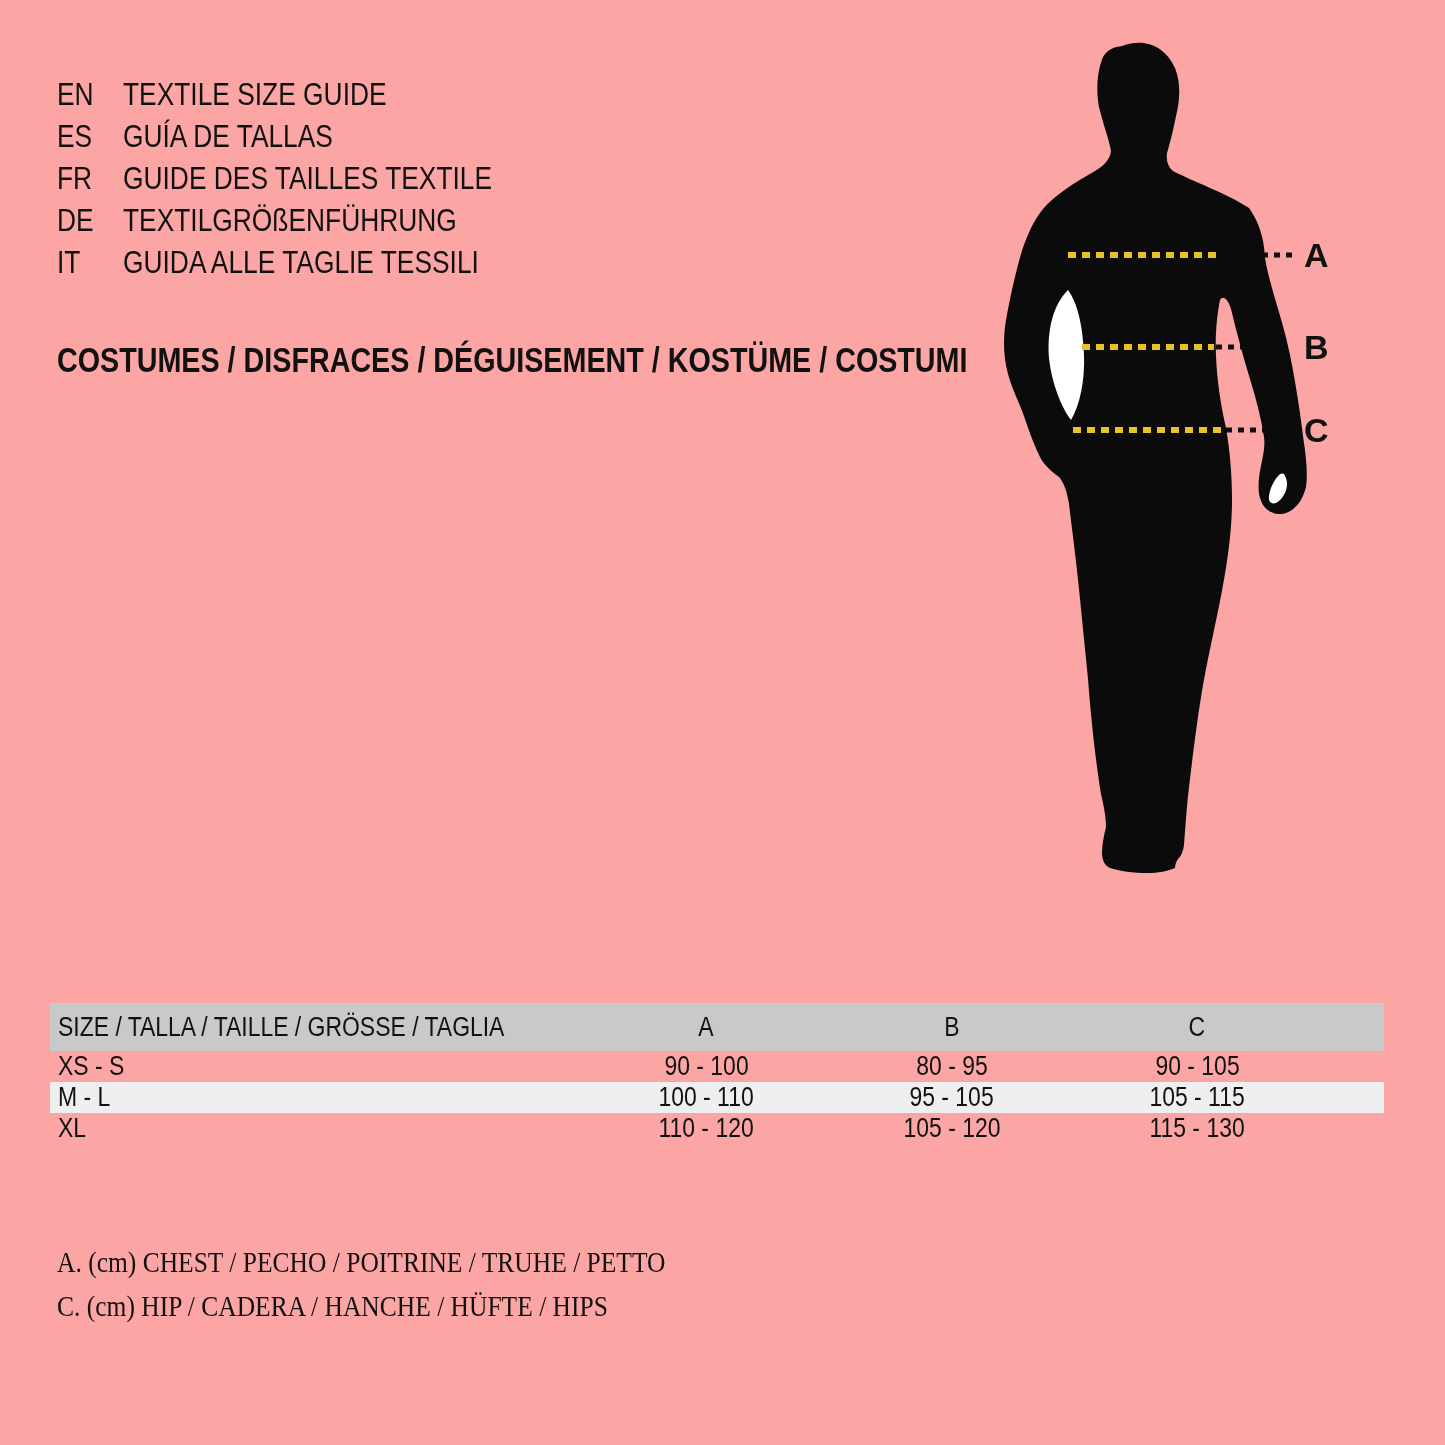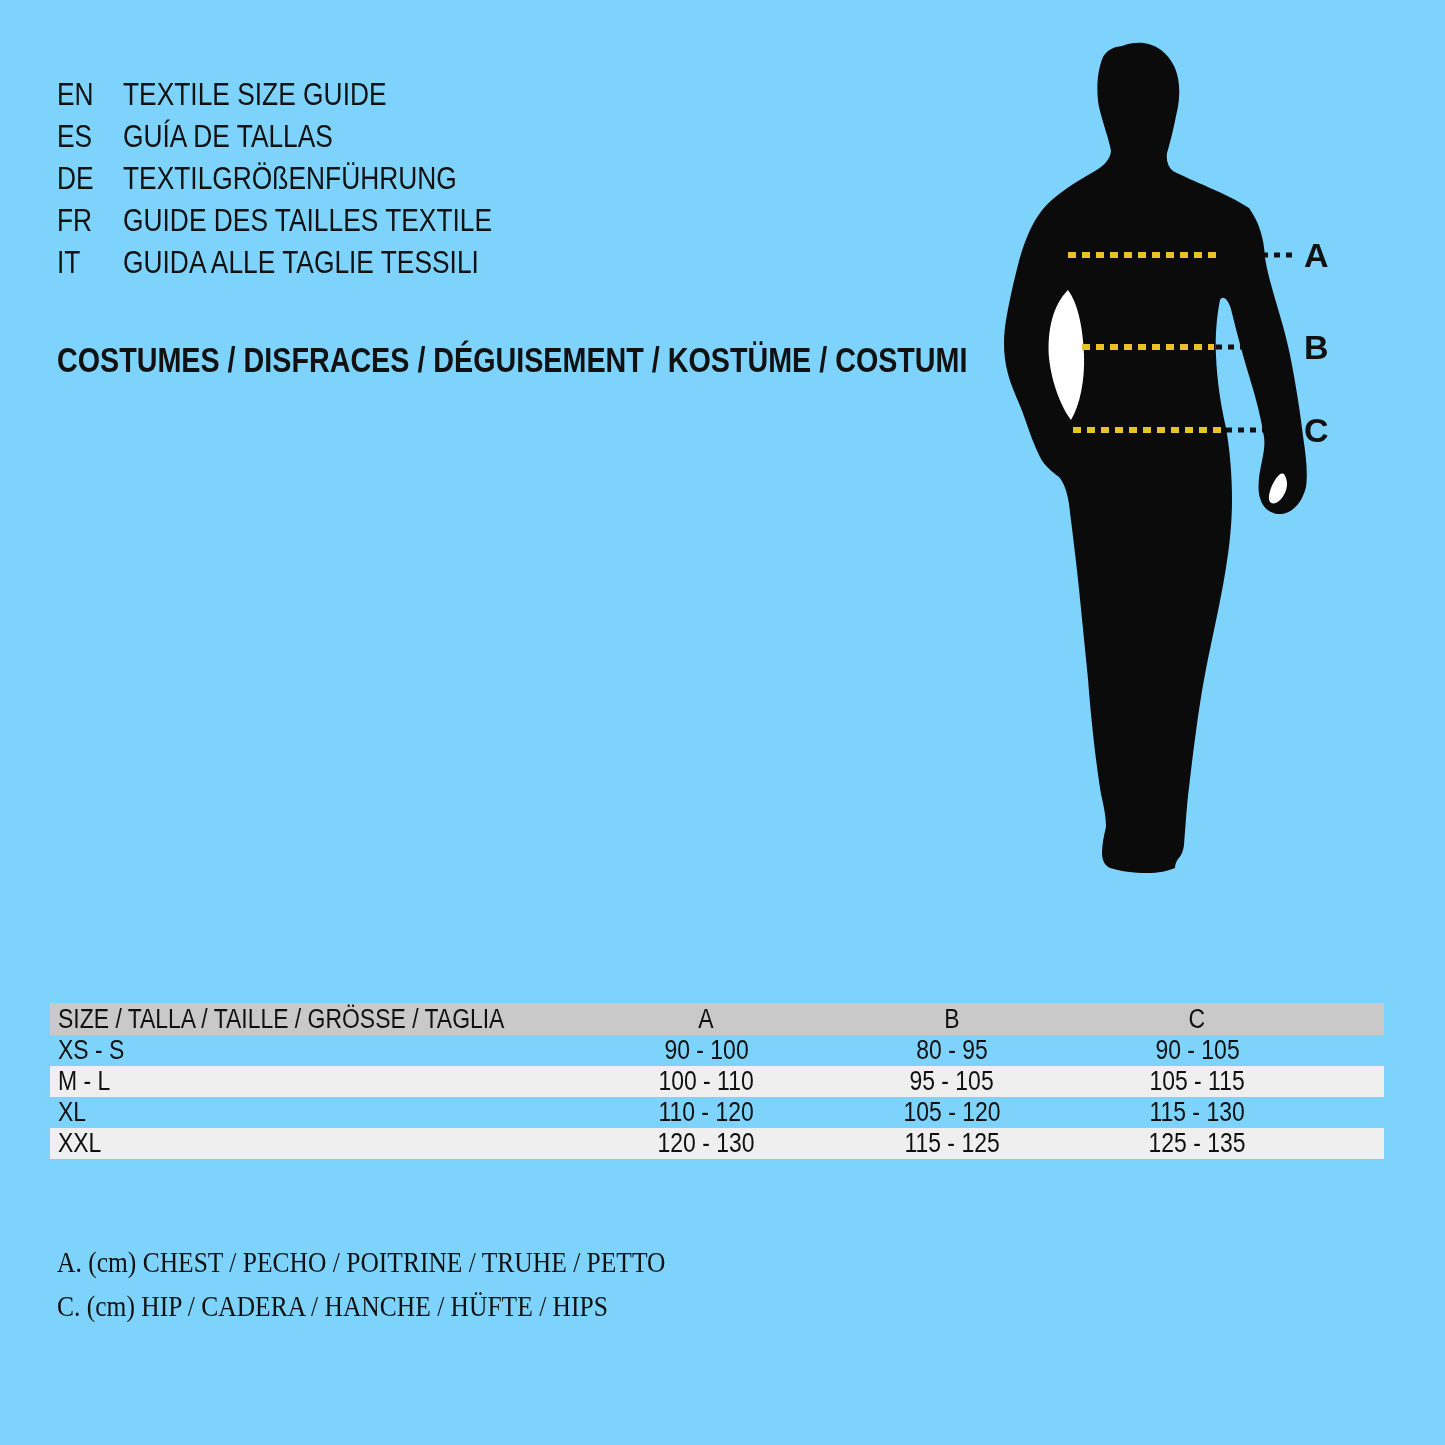--- a/index.html
+++ b/index.html
@@ -1,21 +1,21 @@
 <!DOCTYPE html>
 <html><head>
 <meta charset="utf-8">
 <style>
   html,body { margin:0; padding:0; background:#ffffff; }
   body {
     width:1445px; height:1445px;
     font-family:"Liberation Sans","DejaVu Sans",sans-serif;
     color:#111111;
   }
-  .page { position:relative; width:1445px; height:1445px; background:#7dd3fc; overflow:hidden; }
+  .page { position:relative; width:1445px; height:1445px; background:#fca5a5; overflow:hidden; }
 
   
   .cn  { display:inline-block; transform:scaleX(0.85); transform-origin:0 50%; white-space:nowrap; }
   .cnc { display:inline-block; transform:scaleX(0.85); transform-origin:50% 50%; white-space:nowrap; }
 
   .lang-list { position:absolute; left:57px; top:74px; font-size:31px; line-height:42px; }
   .lang-row  { display:flex; }
   .lang-code { width:66px; flex:0 0 66px; }
 
   .category-heading {
@@ -30,21 +30,21 @@
   }
 
   .section-heading { position:absolute; left:57px; top:950px; font-size:31px; line-height:40px; }
 
   .size-table {
     position:absolute; left:50px; top:1003px; width:1334px;
     border-collapse:collapse; table-layout:fixed;
     font-size:27px;
   }
   .size-table td { padding:0; height:16px; vertical-align:middle; text-align:center; font-weight:normal; }
-  .size-table thead td { height:32px; }
+  .size-table thead td { height:48px; }
   .size-table thead tr { background:#c9c9c9; }
   .size-table tbody tr:nth-child(even) { background:#efefef; }
   .size-table .col-size { text-align:left; padding-left:8px; }
 
   .legend { position:absolute; left:57px; top:1240px; font-size:30px; line-height:44px;font-family:Liberation Serif, serif; }
 </style>
 </head>
 <body>
 
 <div class="page">
@@ -52,26 +52,26 @@
   <div class="lang-list">
     <div class="lang-row">
       <span class="lang-code"><span class="cn">EN</span></span>
       <span class="cn">TEXTILE SIZE GUIDE</span>
     </div>
     <div class="lang-row">
       <span class="lang-code"><span class="cn">ES</span></span>
       <span class="cn">GUÍA DE TALLAS</span>
     </div>
     <div class="lang-row">
+      <span class="lang-code"><span class="cn">FR</span></span>
+      <span class="cn">GUIDE DES TAILLES TEXTILE</span>
+    </div>
+    <div class="lang-row">
       <span class="lang-code"><span class="cn">DE</span></span>
       <span class="cn">TEXTILGRÖßENFÜHRUNG</span>
-    </div>
-    <div class="lang-row">
-      <span class="lang-code"><span class="cn">FR</span></span>
-      <span class="cn">GUIDE DES TAILLES TEXTILE</span>
     </div>
     <div class="lang-row">
       <span class="lang-code"><span class="cn">IT</span></span>
       <span class="cn">GUIDA ALLE TAGLIE TESSILI</span>
     </div>
   </div>
 
   <div class="category-heading">
     <span class="cn" style="transform:scaleX(0.82);">COSTUMES / DISFRACES / DÉGUISEMENT / KOSTÜME / COSTUMI</span>
   </div>
@@ -187,27 +187,20 @@
         <td><span class="cnc">105 - 115</span></td>
         <td></td>
       </tr>
       <tr>
         <td class="col-size"><span class="cn">XL</span></td>
         <td><span class="cnc">110 - 120</span></td>
         <td><span class="cnc">105 - 120</span></td>
         <td><span class="cnc">115 - 130</span></td>
         <td></td>
       </tr>
-      <tr>
-        <td class="col-size"><span class="cn">XXL</span></td>
-        <td><span class="cnc">120 - 130</span></td>
-        <td><span class="cnc">115 - 125</span></td>
-        <td><span class="cnc">125 - 135</span></td>
-        <td></td>
-      </tr>
     </tbody>
   </table>
 
   <div class="legend">
     <div><span class="cn">A. (cm) CHEST / PECHO / POITRINE / TRUHE / PETTO</span></div>
     <div><span class="cn">C. (cm) HIP / CADERA / HANCHE / HÜFTE / HIPS</span></div>
   </div>
 
 </div>
 

